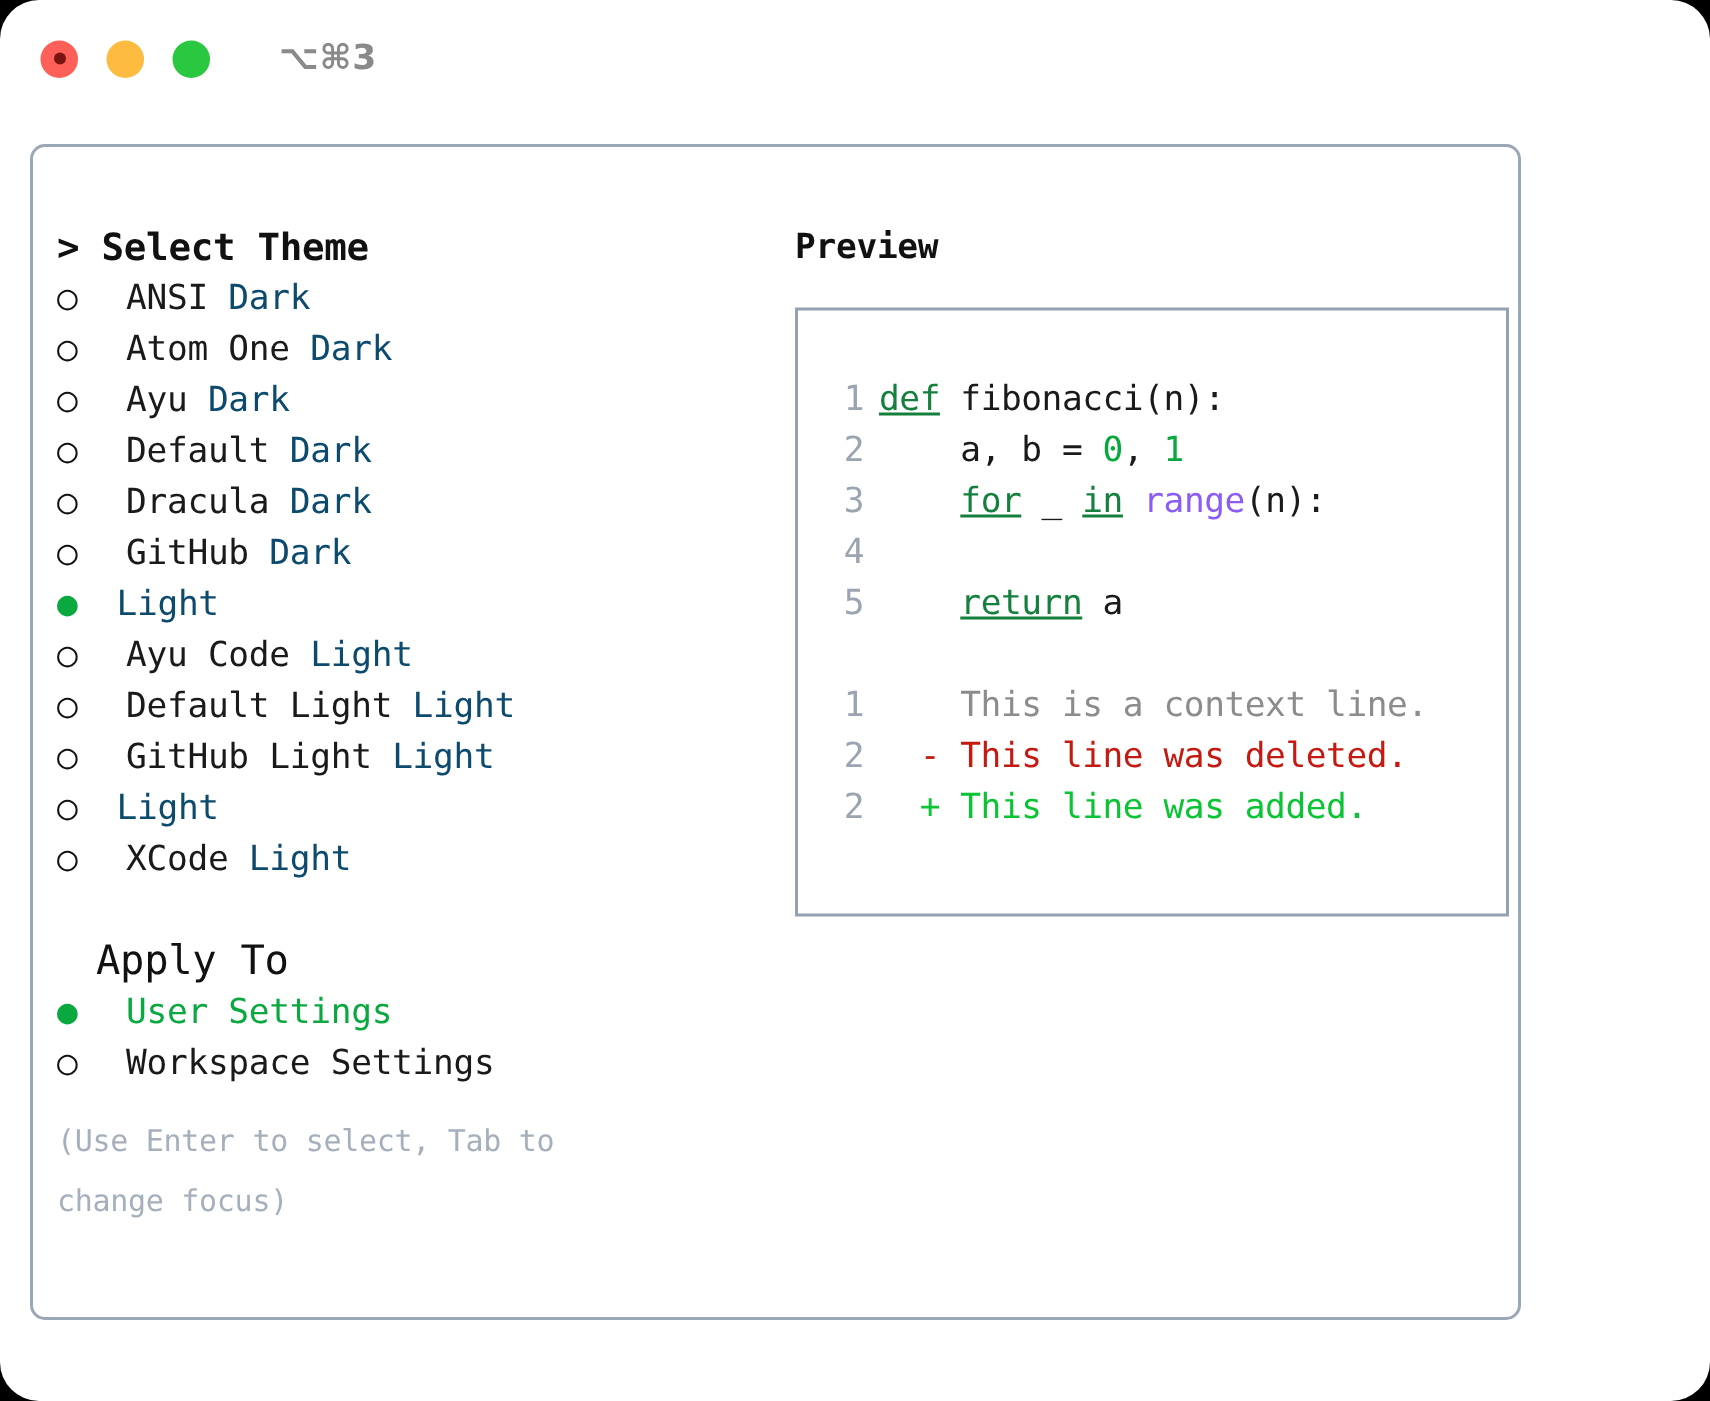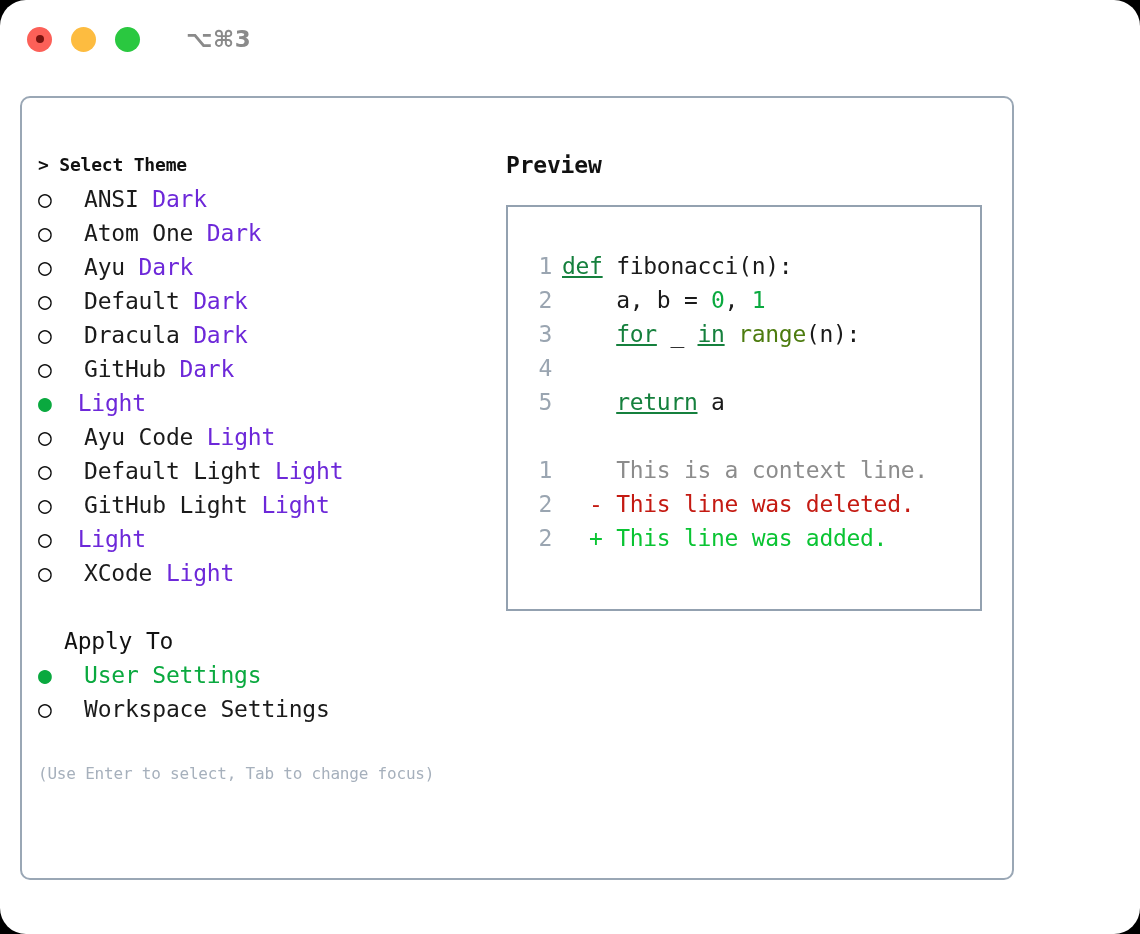--- a/index.html
+++ b/index.html
@@ -91,21 +91,21 @@
 
   
   .left-col {
     position: absolute;
     left: 16px;
     top: 50px;
     width: 460px;
   }
 
   .list-header {
-    font-size: 18px;
+    font-size: 25px;
     font-weight: bold;
     color: #111111;
     line-height: 34px;
     white-space: pre;
     letter-spacing: -0.2px;
   }
 
   .opt-row {
     display: flex;
     align-items: baseline;
@@ -119,46 +119,46 @@
     width: 26px;
     flex: 0 0 26px;
     color: #111111;
     font-size: 23px;
     line-height: 34px;
     text-align: left;
   }
   .opt-row.sel .bullet { color: #0aa93f; }
   .opt-label { color: #1a1a1a; margin-left: 20px; }
   .opt-row.sel .opt-label { color: #0aa93f; }
-  .opt-variant { color: #6d28d9; margin-left: 0; }
+  .opt-variant { color: #0c4a6e; margin-left: 0; }
 
   .group-gap { height: 34px; }
 
   .section-head {
-    font-size: 23px;
+    font-size: 27px;
     color: #111111;
     line-height: 34px;
     padding-left: 26px;
     white-space: pre;
     letter-spacing: -0.2px;
   }
 
   .hint {
-    margin-top: 34px;
-    font-size: 16px;
+    margin-top: 14px;
+    font-size: 20px;
     color: #a6b0bc;
-    line-height: 28px;
+    line-height: 40px;
     width: 410px;
     letter-spacing: -0.2px;
   }
 
   
   .right-col {
     position: absolute;
-    left: 484px;
+    left: 508px;
     top: 50px;
     width: 500px;
   }
   .preview-title {
     font-size: 23px;
     font-weight: bold;
     color: #111111;
     line-height: 34px;
     letter-spacing: -0.2px;
   }
@@ -188,21 +188,21 @@
   }
   .gutter {
     width: 26px;
     flex: 0 0 26px;
     text-align: right;
     color: #9aa5b1;
     margin-right: 10px;
   }
   .code-text { color: #1a1a1a; }
   .tok-kw  { color: #15803d; text-decoration: underline; }
-  .tok-fn  { color: #4d7c0f; margin-top: 12px; }
+  .tok-fn  { color: #8b5cf6; margin-top: 12px; }
   .tok-num { color: #0aa93f; }
   .tok-id  { color: #1a1a1a; }
   .diff-gap { height: 34px; }
   .diff-context { color: #8c8c8c; }
   .diff-del { color: #c41a12; }
   .diff-add { color: #0ac433; }
 </style>
 </head>
 <body>
 

